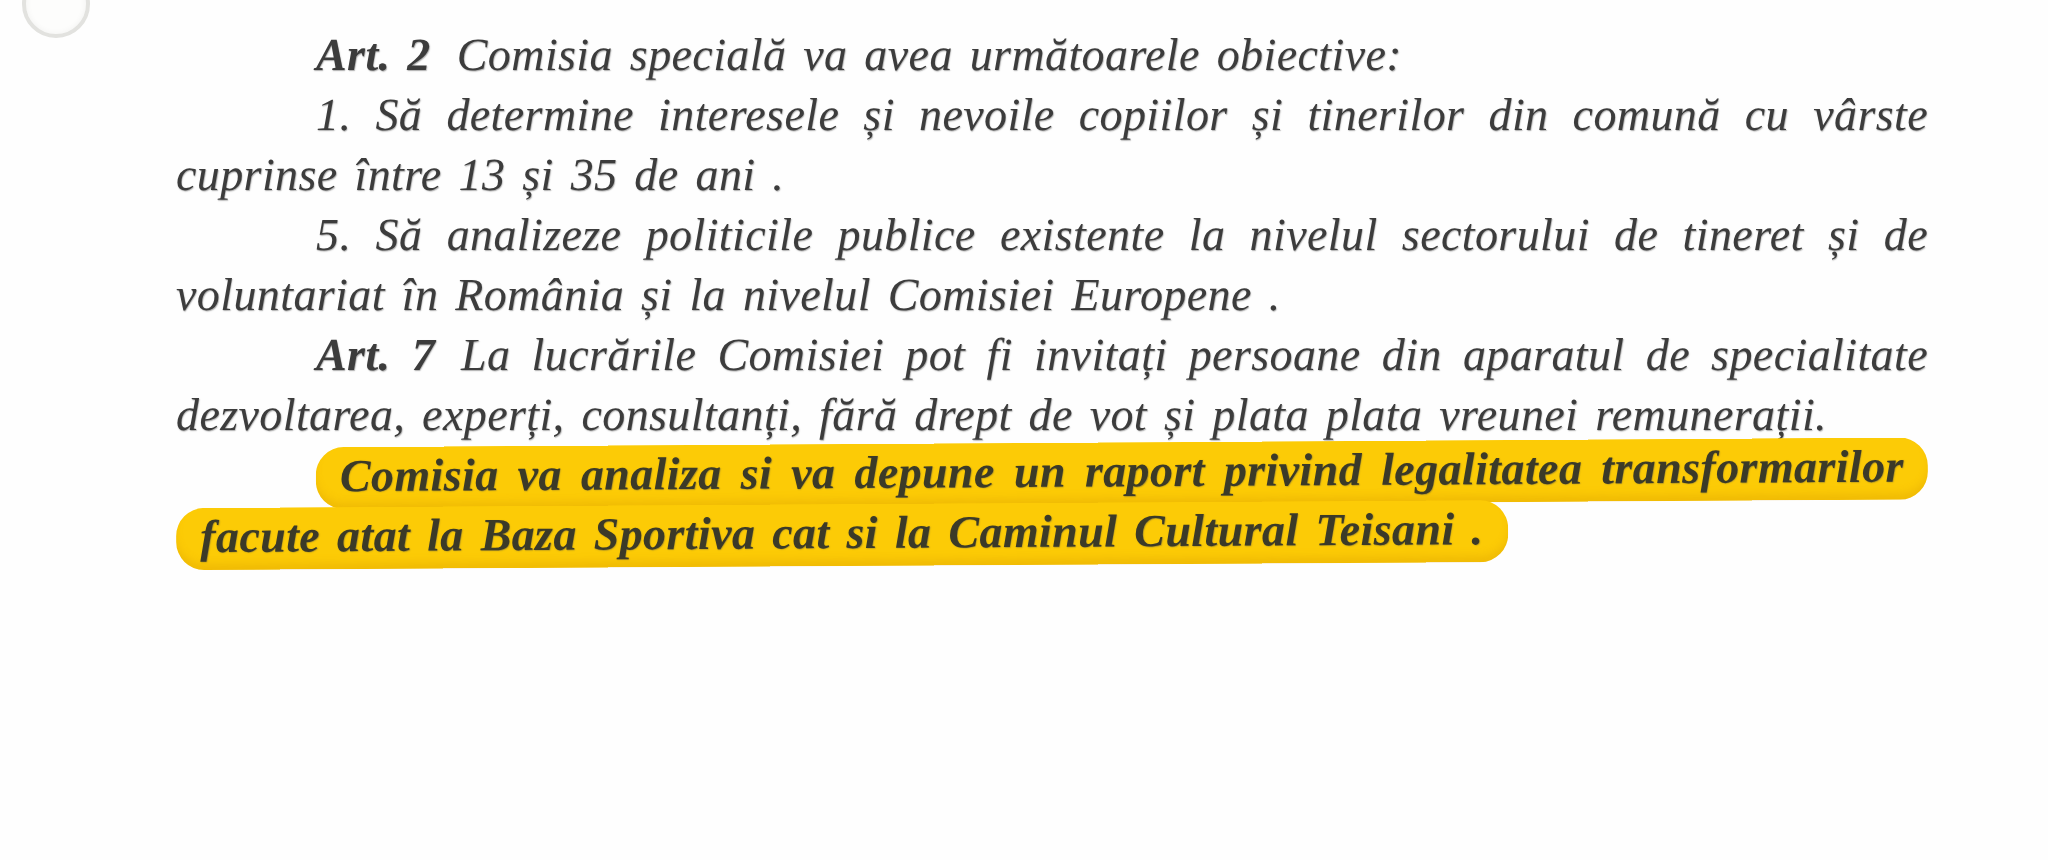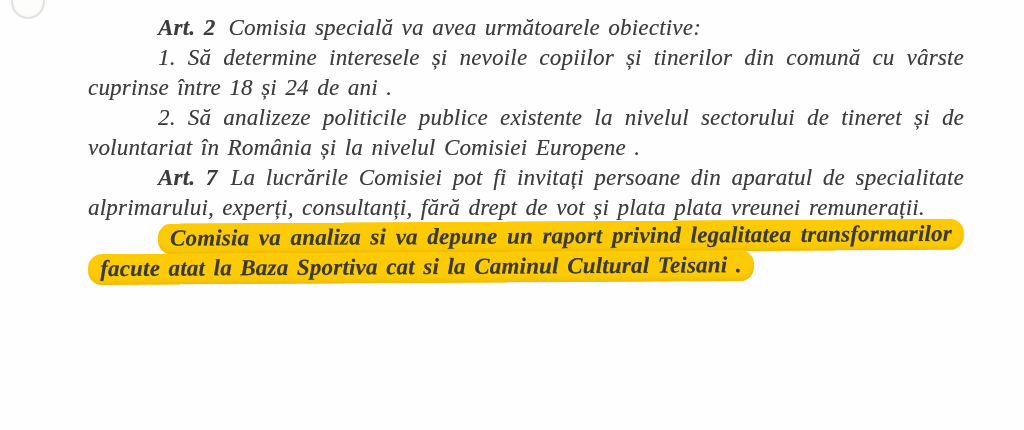--- a/index.html
+++ b/index.html
@@ -70,24 +70,24 @@
 <body>
 
 <div class="page">
 
   <div class="punch-hole"></div>
 
   <div class="body-text">
 
     <p class="para"><span class="lead">Art. 2</span><span>Comisia specială va avea următoarele obiective:</span></p>
 
-    <p class="para just"><span>1. Să determine interesele și nevoile copiilor și tinerilor din comună cu vârste cuprinse între 18 și 24 de ani .</span></p>
+    <p class="para just"><span>1. Să determine interesele și nevoile copiilor și tinerilor din comună cu vârste cuprinse între 13 și 35 de ani .</span></p>
 
-    <p class="para just"><span>2. Să analizeze politicile publice existente la nivelul sectorului de tineret și de voluntariat în România și la nivelul Comisiei Europene .</span></p>
+    <p class="para just"><span>5. Să analizeze politicile publice existente la nivelul sectorului de tineret și de voluntariat în România și la nivelul Comisiei Europene .</span></p>
 
 
-    <p class="para just"><span class="lead">Art. 7</span><span>La lucrările Comisiei pot fi invitați persoane din aparatul de specialitate alprimarului, experți, consultanți, fără drept de vot și plata plata vreunei remunerații.</span></p>
+    <p class="para just"><span class="lead">Art. 7</span><span>La lucrările Comisiei pot fi invitați persoane din aparatul de specialitate dezvoltarea, experți, consultanți, fără drept de vot și plata plata vreunei remunerații.</span></p>
 
     <p class="para just hl-para"><span class="hl">Comisia va analiza si va depune un raport privind legalitatea transformarilor facute  atat la Baza Sportiva cat si la Caminul Cultural Teisani .</span></p>
 
   </div>
 
 </div>
 
 </body></html>

